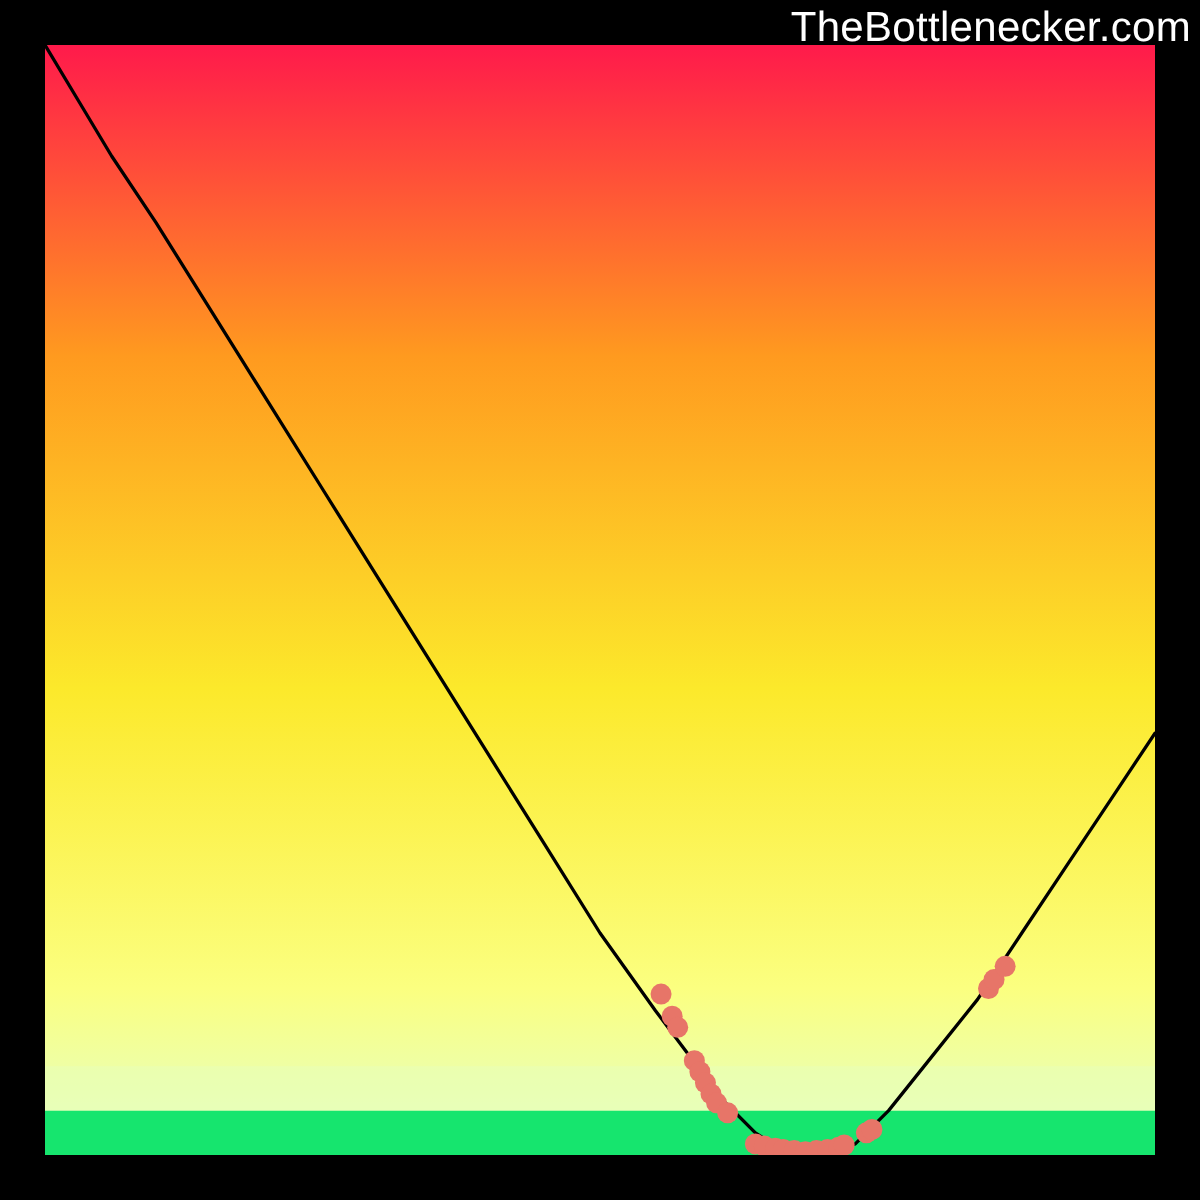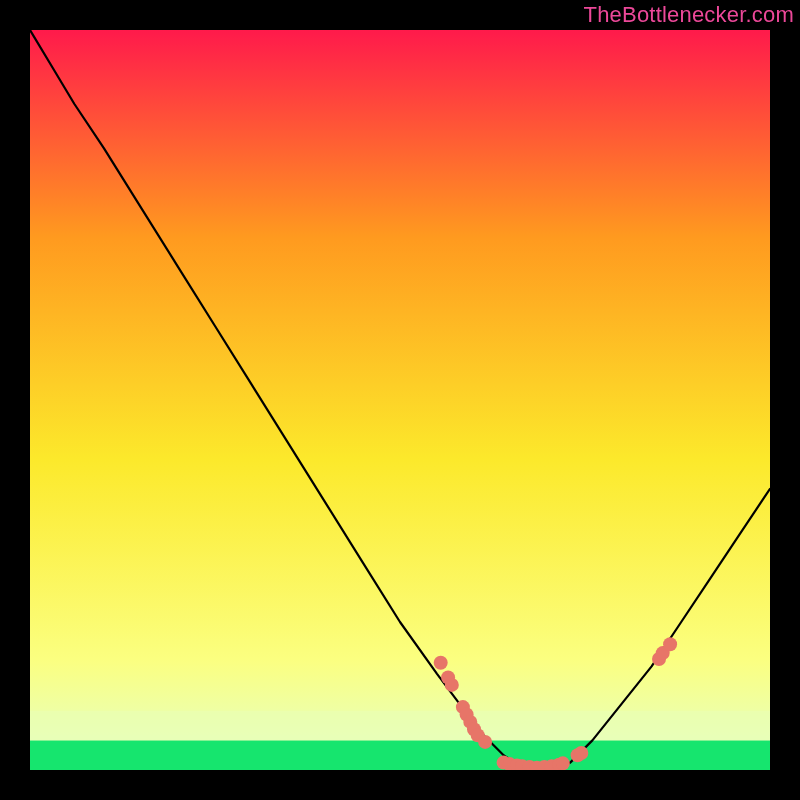--- a/index.html
+++ b/index.html
@@ -1,17 +1,17 @@
 <!DOCTYPE html>
 <html><head>
 <meta charset="utf-8">
 <style>
   html,body{margin:0;padding:0;width:800px;height:800px;overflow:hidden;font-family:Arial,Helvetica,sans-serif}
   .stage{position:relative;width:800px;height:800px;background:#000}
-  .watermark{position:absolute;top:2px;right:6px;color:#ec4899;font-size:22px;font-weight:400;letter-spacing:.2px}
+  .watermark{position:absolute;top:2px;right:6px;color:#ffffff;font-size:28px;font-weight:400;letter-spacing:.2px}
   .plot{position:absolute;left:30px;top:30px;width:740px;height:740px}
   .plot svg{display:block}
 </style>
 </head>
 <body>
 <div class="stage">
   <div class="watermark">TheBottlenecker.com</div>
   <div class="plot">
     <svg id="chartSvg" width="740" height="740" viewBox="0 0 740 740">
         <defs>

